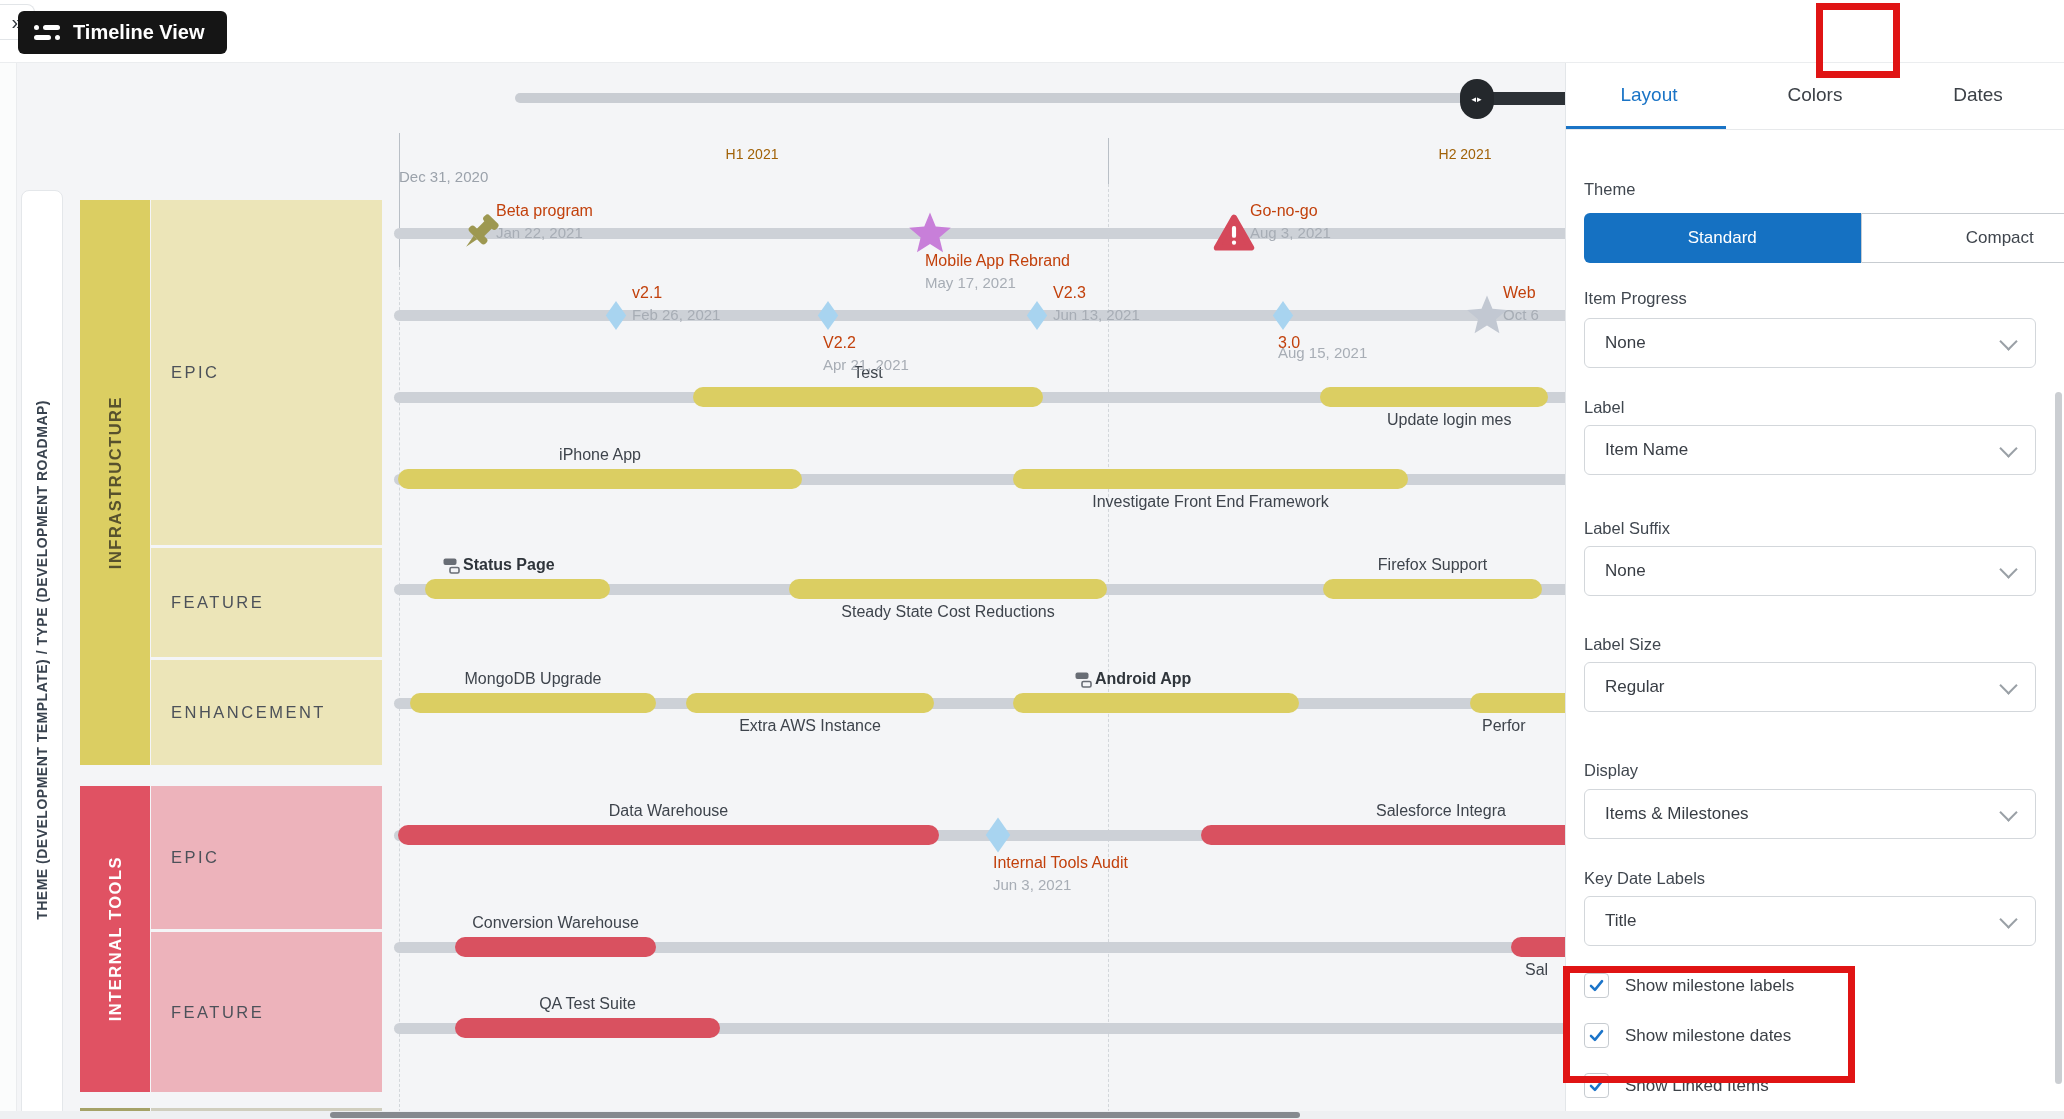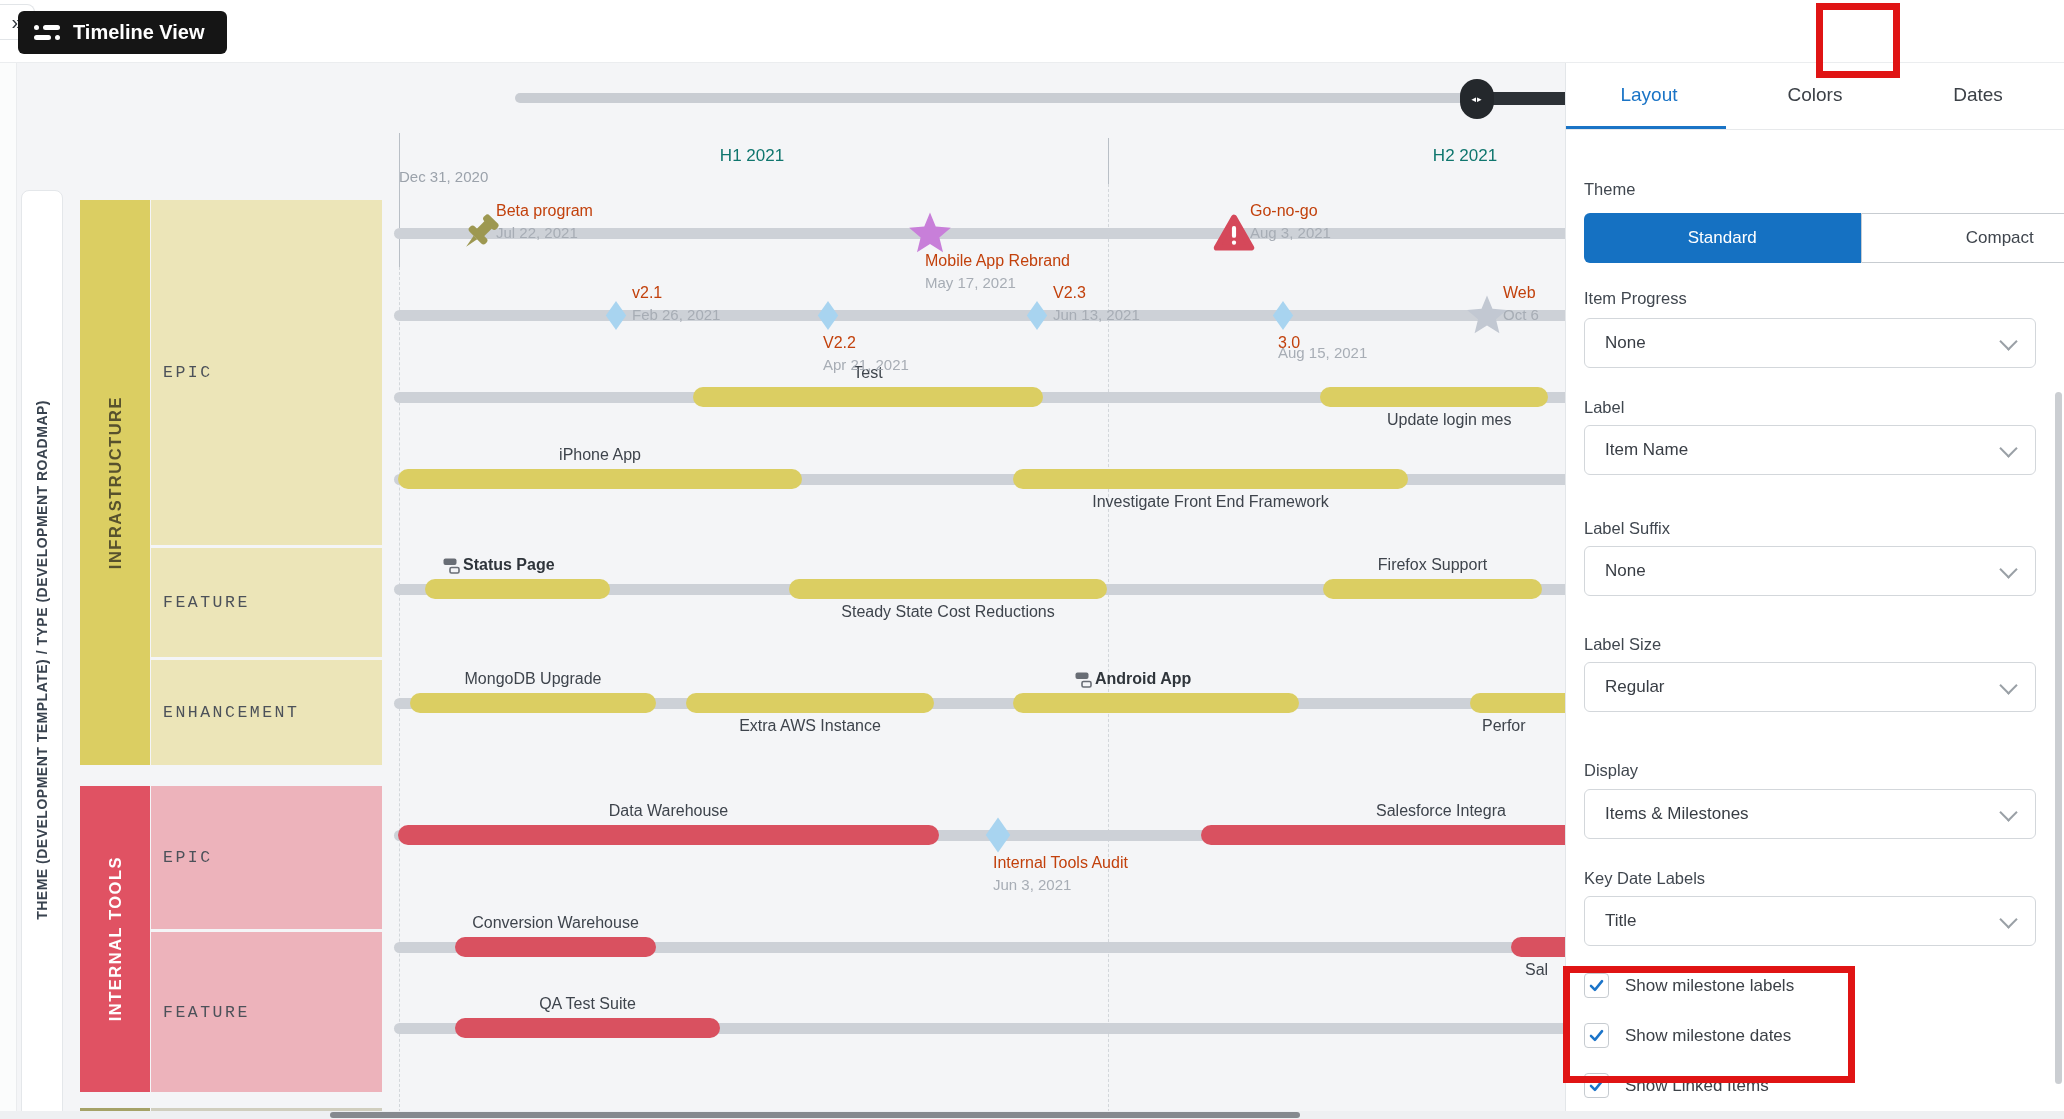--- a/index.html
+++ b/index.html
@@ -35,31 +35,31 @@
   #hl-box-checks{position:absolute;left:-3px;top:966px;width:278px;height:103px;border:7px solid #e01414;z-index:25;}
   #panel-scroll{position:absolute;left:489px;top:392px;width:7px;height:692px;background:#cbced2;border-radius:4px;}
   
   #timeline{position:absolute;left:0;top:62px;width:1565px;height:1057px;overflow:hidden;}
   #left-gutter{position:absolute;left:0;top:0;width:16px;height:1057px;background:#fbfcfc;border-right:1px solid #eaecee;}
   #side-card{position:absolute;left:21px;top:128px;width:42px;height:940px;background:#fff;border:1px solid #e4e7ea;border-radius:8px;box-sizing:border-box;display:flex;align-items:center;justify-content:center;}
   #side-card span{writing-mode:vertical-rl;transform:rotate(180deg);white-space:nowrap;font-size:14px;font-weight:600;letter-spacing:.5px;color:#39434f;}
   .band{position:absolute;left:80px;width:70px;display:flex;align-items:center;justify-content:center;}
   .band span{writing-mode:vertical-rl;transform:rotate(180deg);white-space:nowrap;font-weight:600;font-size:16.5px;letter-spacing:1.5px;}
   .laneblock{position:absolute;left:151px;width:231px;display:flex;align-items:center;}
-  .laneblock span{padding-left:12px;font-size:16.5px;letter-spacing:2.5px;color:#4c5159;font-family:Liberation Mono, monospace;}
+  .laneblock span{padding-left:20px;font-size:16.5px;letter-spacing:2.5px;color:#4c5159;}
   .rowline{position:absolute;left:394px;width:1178px;height:11px;border-radius:6px;background:#cdd1d7;}
   .bar{position:absolute;height:20px;border-radius:10px;}
   .bar-label{position:absolute;font-size:16px;color:#3e444c;white-space:nowrap;}
   .bar-label.linked{font-weight:bold;color:#2f353b;display:flex;align-items:center;}
   .ms-icon{position:absolute;display:flex;align-items:center;justify-content:center;}
   .ms-name{position:absolute;font-size:16px;color:#c2410c;white-space:nowrap;}
   .ms-date{position:absolute;font-size:15px;color:#a7adb5;white-space:nowrap;z-index:3;}
   .gridline-dash{position:absolute;width:0;border-left:1px dashed #d3d7db;}
   .gridline-solid{position:absolute;width:1px;background:#b9bfc6;}
-  .period-label{position:absolute;font-size:17px;color:#0f766e;text-align:center;}
+  .period-label{position:absolute;font-size:14px;color:#a16207;text-align:center;}
   #date0{position:absolute;left:399px;top:106px;font-size:15px;color:#9ba2ab;white-space:nowrap;}
   
   #slider-track{position:absolute;left:515px;top:31px;width:1057px;height:10px;border-radius:5px;background:#c9cdd3;}
   #slider-dark{position:absolute;left:1462px;top:30px;width:110px;height:13px;border-radius:7px;background:#2c3136;}
   #slider-handle{position:absolute;left:1460px;top:17px;width:34px;height:40px;border-radius:17px;background:#24282c;display:flex;align-items:center;justify-content:center;color:#fff;font-size:9px;letter-spacing:1px;z-index:5;}
   
   #hscroll-track{position:absolute;left:0;top:1111px;width:2064px;height:8px;background:#eef0f2;z-index:50;}
   #hscroll-thumb{position:absolute;left:330px;top:1112px;width:970px;height:6px;border-radius:3px;background:#85898e;z-index:51;}
 </style>
 </head>
@@ -168,21 +168,21 @@
           <svg width="42" height="42" viewBox="0 0 24 24" style="transform:rotate(45deg)">
             <g fill="#9d9851">
               <rect x="7" y="1" width="10" height="4.5" rx="1.8"></rect>
               <rect x="9" y="4.5" width="6" height="8"></rect>
               <rect x="5.5" y="11.5" width="13" height="4.2" rx="1.8"></rect>
               <polygon points="10.6,15.7 13.4,15.7 12,23.2"></polygon>
             </g>
           </svg>
         </div>
         <div class="ms-name" style="left: 496px; top: 140px;">Beta program</div>
-        <div class="ms-date" style="left: 496px; top: 162px;">Jul 22, 2021</div>
+        <div class="ms-date" style="left: 496px; top: 162px;">Jan 22, 2021</div>
         <div class="ms-icon" style="z-index: 4; left: 907px; top: 149px;">
           <svg width="46" height="44" viewBox="0 0 24 23">
             <polygon fill="#c87fd9" points="12,0.8 15,8.1 22.9,8.7 16.9,13.8 18.8,21.5 12,17.3 5.2,21.5 7.1,13.8 1.1,8.7 9,8.1"></polygon>
           </svg>
         </div>
         <div class="ms-name" style="left: 925px; top: 190px;">Mobile App Rebrand</div>
         <div class="ms-date" style="left: 925px; top: 212px;">May 17, 2021</div>
         <div class="ms-icon" style="z-index: 4; left: 1213px; top: 152px;">
           <svg width="42" height="38" viewBox="0 0 24 22">
             <polygon points="12,2 22,19.5 2,19.5" fill="#d5485a" stroke="#d5485a" stroke-width="3.4" stroke-linejoin="round"></polygon>

